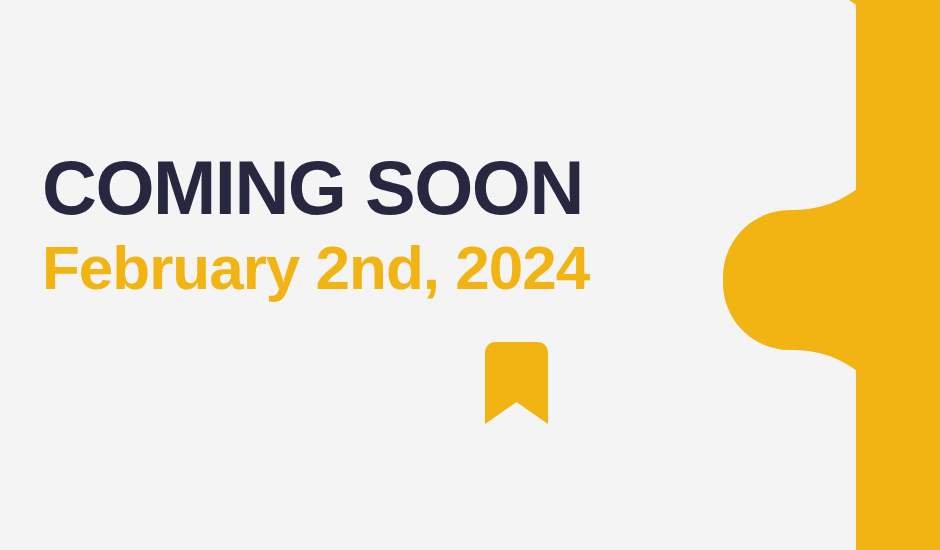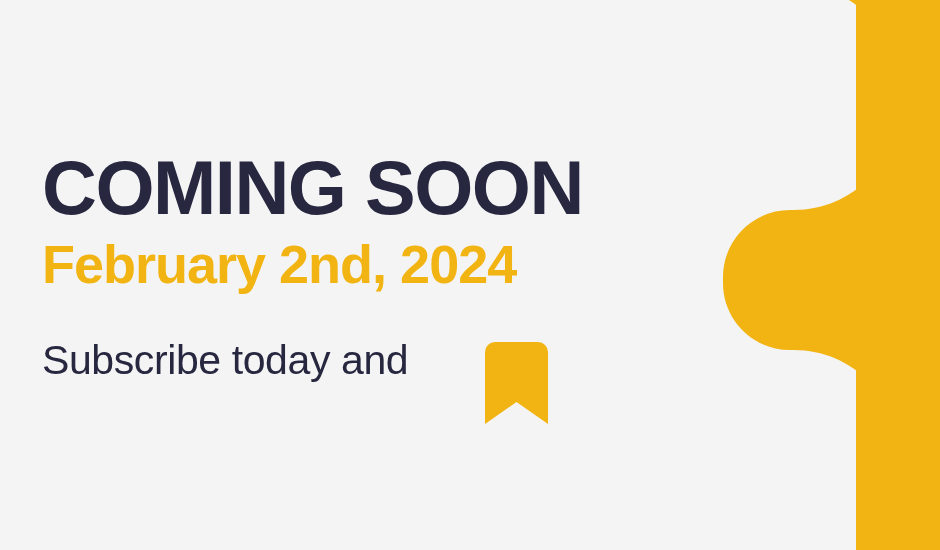--- a/index.html
+++ b/index.html
@@ -45,21 +45,21 @@
     color: #272740;
     white-space: nowrap;
   }
   .subhead {
     position: absolute;
     top: 237px;
     left: 0;
     margin: 0;
     font-family: "Liberation Sans", sans-serif;
     font-weight: bold;
-    font-size: 54px;
+    font-size: 62px;
     line-height: 1;
     letter-spacing: -1px;
     color: #f2b413;
     white-space: nowrap;
   }
   .body-copy {
     position: absolute;
     top: 333px;
     left: 0;
     margin: 0;
@@ -266,21 +266,20 @@
       L 899 470
       C 899 508 879 541 849 560
       L 940 560
       Z" fill="#f2b413"></path>
   </svg>
 
   <div id="content">
     <h1 class="headline">COMING SOON</h1>
     <h2 class="subhead">February 2nd, 2024</h2>
     <p class="body-copy">
-      <span class="line">Subscribe today and</span>
     </p>
   </div>
 
   <svg id="bookmark-icon" viewBox="0 0 63 82" aria-hidden="true">
     <path d="M 0 10 A 10 10 0 0 1 10 0 L 53 0 A 10 10 0 0 1 63 10 L 63 82 L 31.5 60 L 0 82 Z" fill="#f2b413"></path>
   </svg>
 
 </div>
 
 </body></html>

